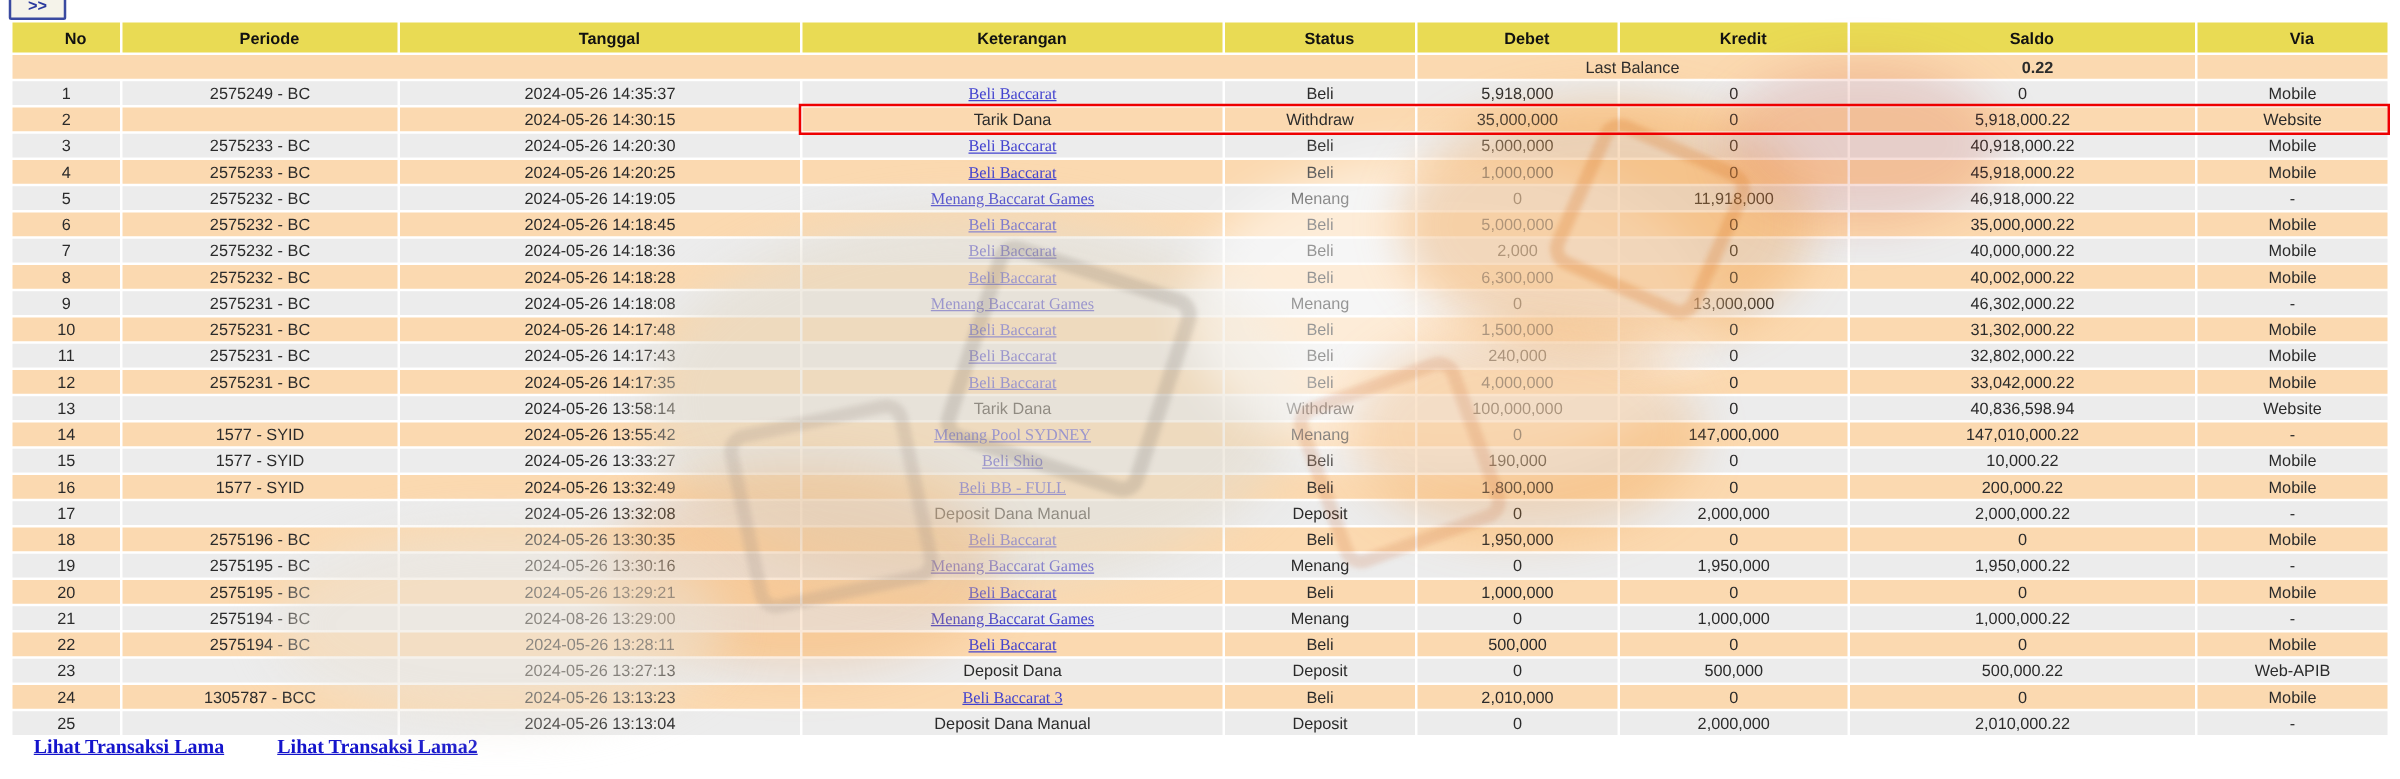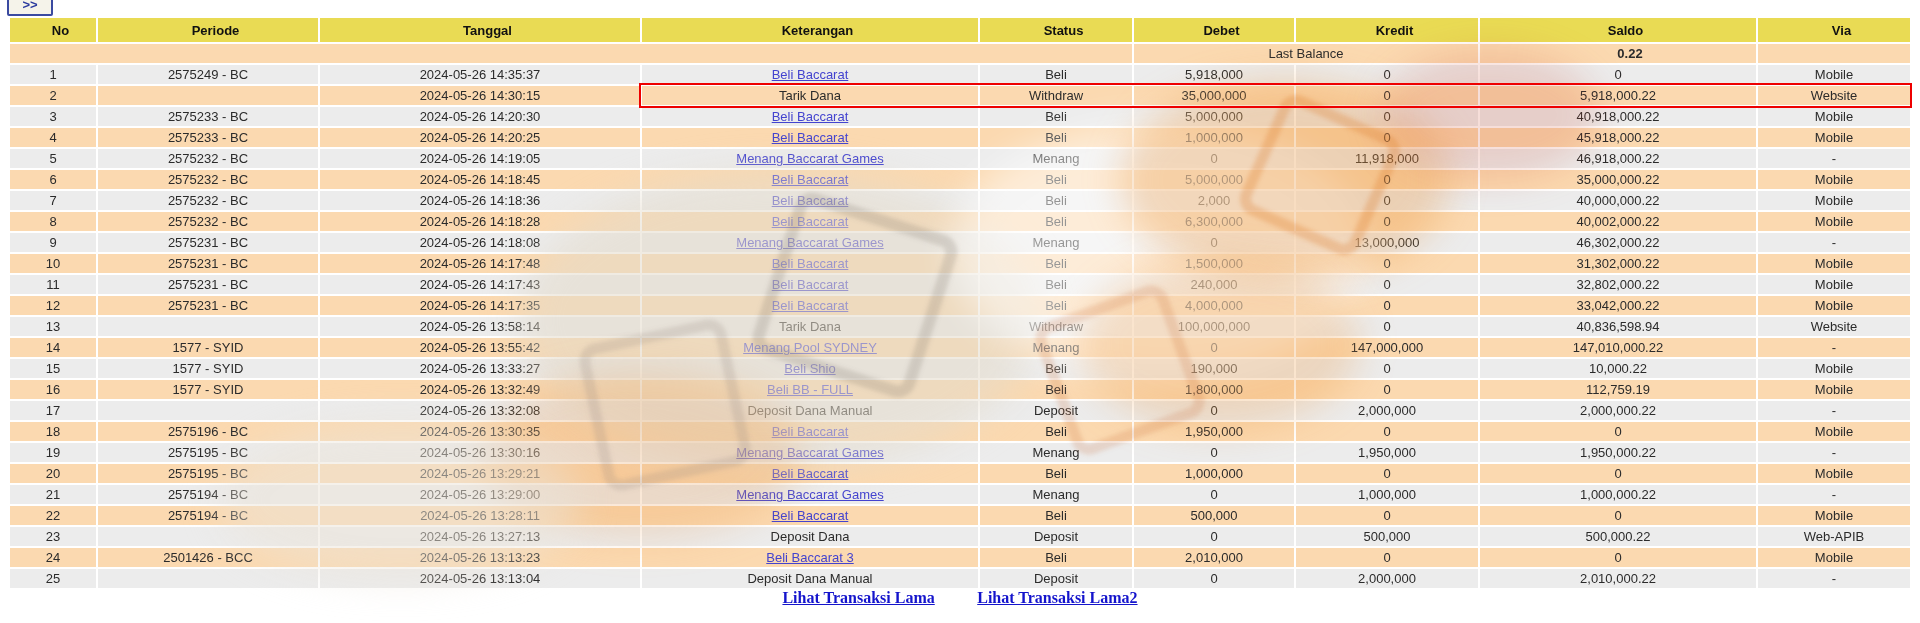--- a/index.html
+++ b/index.html
@@ -37,27 +37,27 @@
     height:19px;font-size:13px;color:var(--text-dark);
     text-align:center;overflow:hidden;white-space:nowrap;
   }
   tr.odd  td{background:var(--row-gray);}
   tr.even td{background:var(--row-peach);}
   tr.lb-row td{background:var(--row-peach);}
   .lb-label{font-weight:normal;color:#111;}
   .lb-value{font-weight:bold;color:#2222CC;padding-left:25px;}
   td.c-status{color:var(--status-red);}
   td.c-kredit,td.c-saldo{color:var(--amount-blue);}
-  a.ket-link{color:var(--link-blue);text-decoration:underline;cursor:pointer;}
+  a.ket-link{color:var(--link-blue);text-decoration:underline;cursor:pointer;font-family:Liberation Serif, serif;}
   #highlight-box{
     position:absolute;border:2px solid var(--highlight-red);
     z-index:4;pointer-events:none;
   }
   .footer{
-    position:absolute;top:589px;left:8px;width:1904px;text-align:center;z-index:2;
+    position:absolute;top:589px;left:8px;width:1904px;z-index:2;
   }
   .footer a{
     font:bold 16px "Liberation Serif",serif;color:var(--footer-link);
     text-decoration:underline;margin:0 19px;cursor:pointer;
   }
   
   .watermark{position:absolute;inset:0;z-index:3;pointer-events:none;}
   .blob{position:absolute;border-radius:50%;filter:blur(18px);}
   .b1{left:520px;top:170px;width:520px;height:300px;background:rgba(228,218,203,0.55);}
   .b2{left:950px;top:120px;width:420px;height:260px;background:rgba(255,255,255,0.50);}
@@ -275,21 +275,21 @@
     <td>Mobile</td>
   </tr>
       <tr class="even">
     <td>16</td>
     <td>1577 - SYID</td>
     <td>2024-05-26 13:32:49</td>
     <td><a class="ket-link">Beli BB - FULL</a></td>
     <td class="c-status">Beli</td>
     <td>1,800,000</td>
     <td class="c-kredit">0</td>
-    <td class="c-saldo">112,759.19</td>
+    <td class="c-saldo">200,000.22</td>
     <td>Mobile</td>
   </tr>
       <tr class="odd">
     <td>17</td>
     <td></td>
     <td>2024-05-26 13:32:08</td>
     <td>Deposit Dana Manual</td>
     <td class="c-status">Deposit</td>
     <td>0</td>
     <td class="c-kredit">2,000,000</td>
@@ -325,21 +325,21 @@
     <td><a class="ket-link">Beli Baccarat</a></td>
     <td class="c-status">Beli</td>
     <td>1,000,000</td>
     <td class="c-kredit">0</td>
     <td class="c-saldo">0</td>
     <td>Mobile</td>
   </tr>
       <tr class="odd">
     <td>21</td>
     <td>2575194 - BC</td>
-    <td>2024-05-26 13:29:00</td>
+    <td>2024-08-26 13:29:00</td>
     <td><a class="ket-link">Menang Baccarat Games</a></td>
     <td class="c-status">Menang</td>
     <td>0</td>
     <td class="c-kredit">1,000,000</td>
     <td class="c-saldo">1,000,000.22</td>
     <td>-</td>
   </tr>
       <tr class="even">
     <td>22</td>
     <td>2575194 - BC</td>
@@ -357,21 +357,21 @@
     <td>2024-05-26 13:27:13</td>
     <td>Deposit Dana</td>
     <td class="c-status">Deposit</td>
     <td>0</td>
     <td class="c-kredit">500,000</td>
     <td class="c-saldo">500,000.22</td>
     <td>Web-APIB</td>
   </tr>
       <tr class="even">
     <td>24</td>
-    <td>2501426 - BCC</td>
+    <td>1305787 - BCC</td>
     <td>2024-05-26 13:13:23</td>
     <td><a class="ket-link">Beli Baccarat 3</a></td>
     <td class="c-status">Beli</td>
     <td>2,010,000</td>
     <td class="c-kredit">0</td>
     <td class="c-saldo">0</td>
     <td>Mobile</td>
   </tr>
       <tr class="odd">
     <td>25</td>

